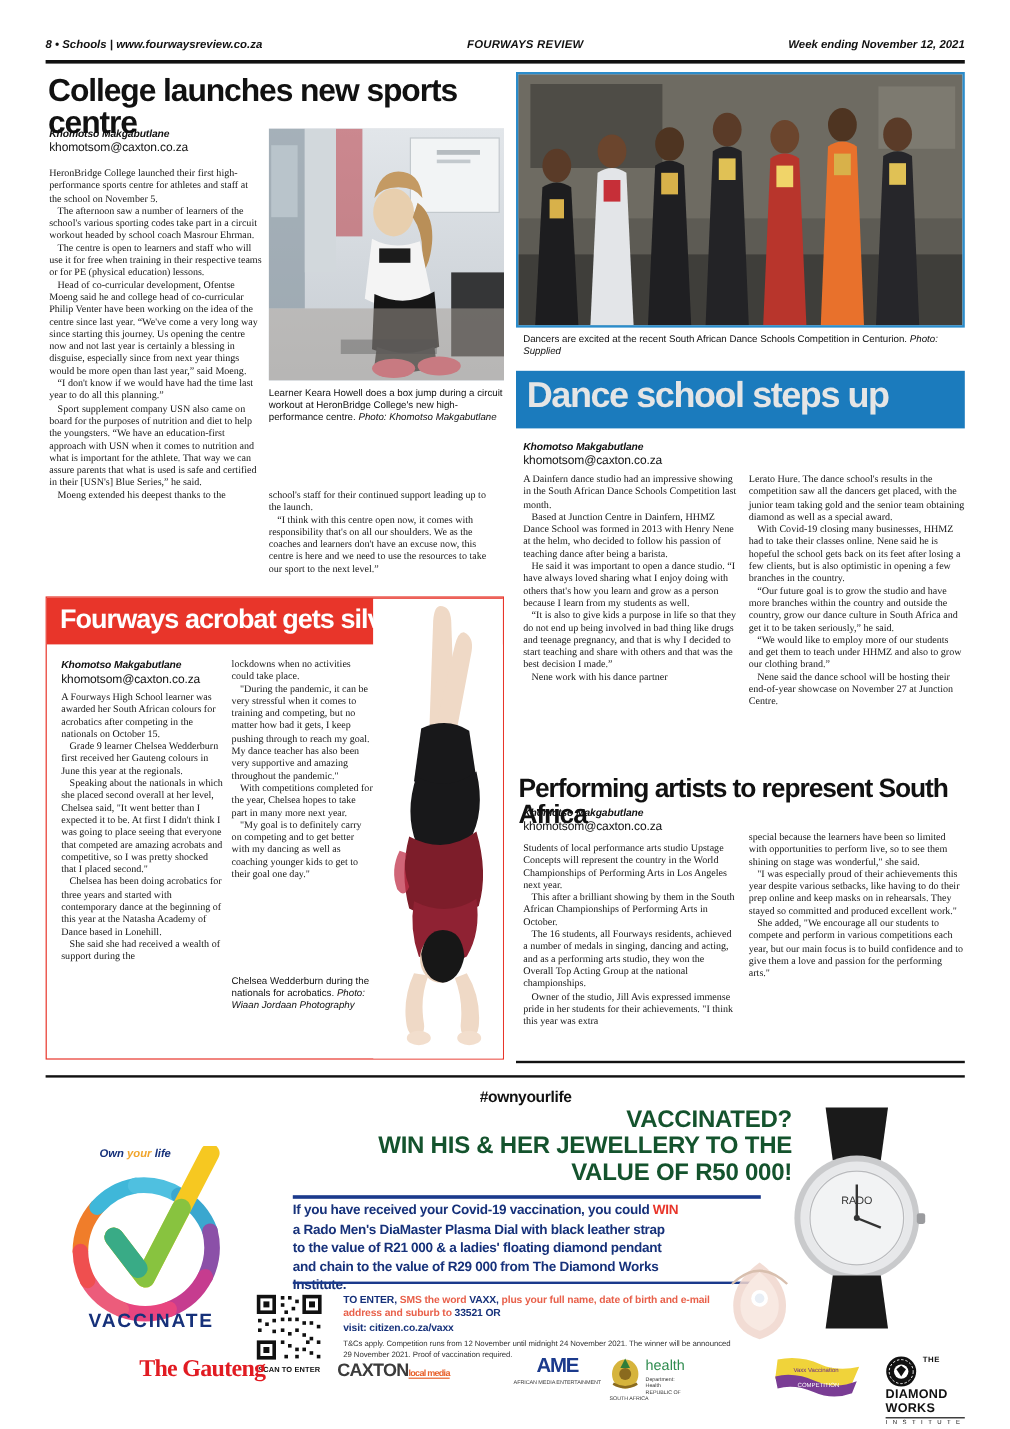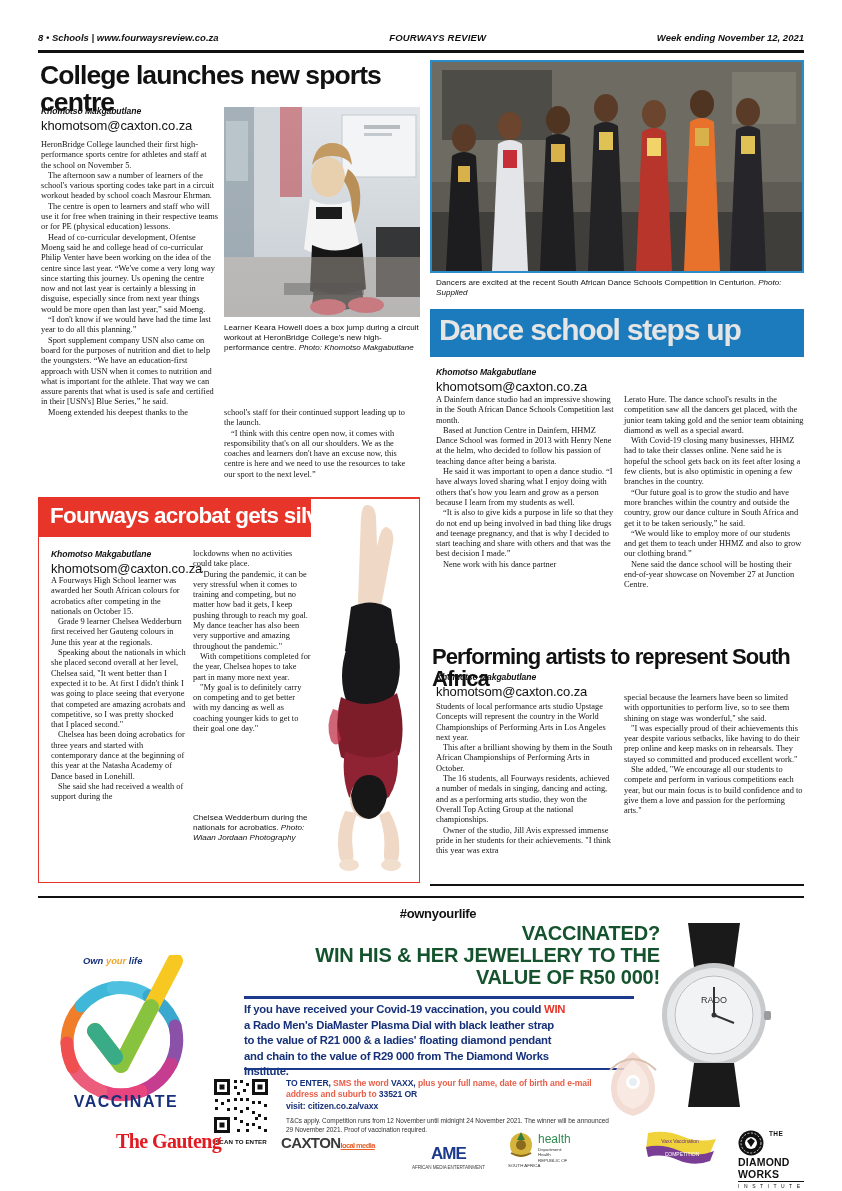--- a/index.html
+++ b/index.html
@@ -27,21 +27,21 @@
   .hl-black {
     font-family:"Liberation Sans", sans-serif;
     font-weight:bold; color:#111; letter-spacing:-0.9px; line-height:1.0;
   }
   .byline {
     font-family:"Liberation Sans", sans-serif;
     font-weight:bold; font-style:italic; font-size:8.6px; color:#111; letter-spacing:-0.1px;
   }
   .email {
     font-family:"Liberation Sans", sans-serif;
-    font-size:13px; color:#111; letter-spacing:-0.1px; margin-top:2px;
+    font-size:10px; color:#111; letter-spacing:-0.1px; margin-top:2px;
   }
   .body-col {
     font-family:"Liberation Serif", serif;
     font-size:8.4px; line-height:10.3px; color:#141414; text-align:left;
   }
   .body-col p { text-indent:7px; }
   .body-col p.first { text-indent:0; }
   .caption {
     font-family:"Liberation Sans", sans-serif;
     font-size:8.1px; line-height:10.2px; color:#111;
@@ -170,21 +170,21 @@
 
   
   .logos { position:absolute; left:38px; top:1124px; width:766px; height:46px; }
   .lg { position:absolute; font-family:"Liberation Sans", sans-serif; }
   .lg-citizen {
     left:78px; top:6px; font-family:"Liberation Serif", serif; font-weight:bold;
     font-size:20px; color:#e11b22; letter-spacing:-0.6px;
   }
   .lg-caxton { left:243px; top:10px; font-size:15px; font-weight:bold; color:#3b3b3b; letter-spacing:-0.6px; }
   .lg-caxton .sm { font-size:7.5px; color:#e8602a; font-weight:bold;text-decoration:underline; }
-  .lg-ame { left:374px; top:4px; text-align:center;margin-top:16px; }
+  .lg-ame { left:390px; top:4px; text-align:center; }
   .lg-ame .big { font-size:17px; font-weight:bold; color:#1b3a8c; letter-spacing:-1px; }
   .lg-ame .sm { font-size:4.6px; color:#444; letter-spacing:-0.1px; display:block; margin-top:1px;}
   .lg-health { left:470px; top:5px; }
   .lg-health .h { font-size:12px; color:#2f8c4f; font-weight:normal; }
   .lg-health .sm { font-size:4.4px; color:#333; display:block; line-height:5.4px; }
   .lg-comp { left:604px; top:5px; }
   .lg-dw { left:700px; top:6px; }
   .lg-dw .t1 { font-size:6.5px; font-weight:bold; color:#111; letter-spacing:0.4px; display:block;}
   .lg-dw .t2 { font-size:10.5px; font-weight:bold; color:#111; letter-spacing:0.2px; display:block;}
   .lg-dw .t3 { font-size:5px; color:#111; letter-spacing:1.6px; display:block; border-top:1px solid #111; padding-top:1px; margin-top:1px;}

